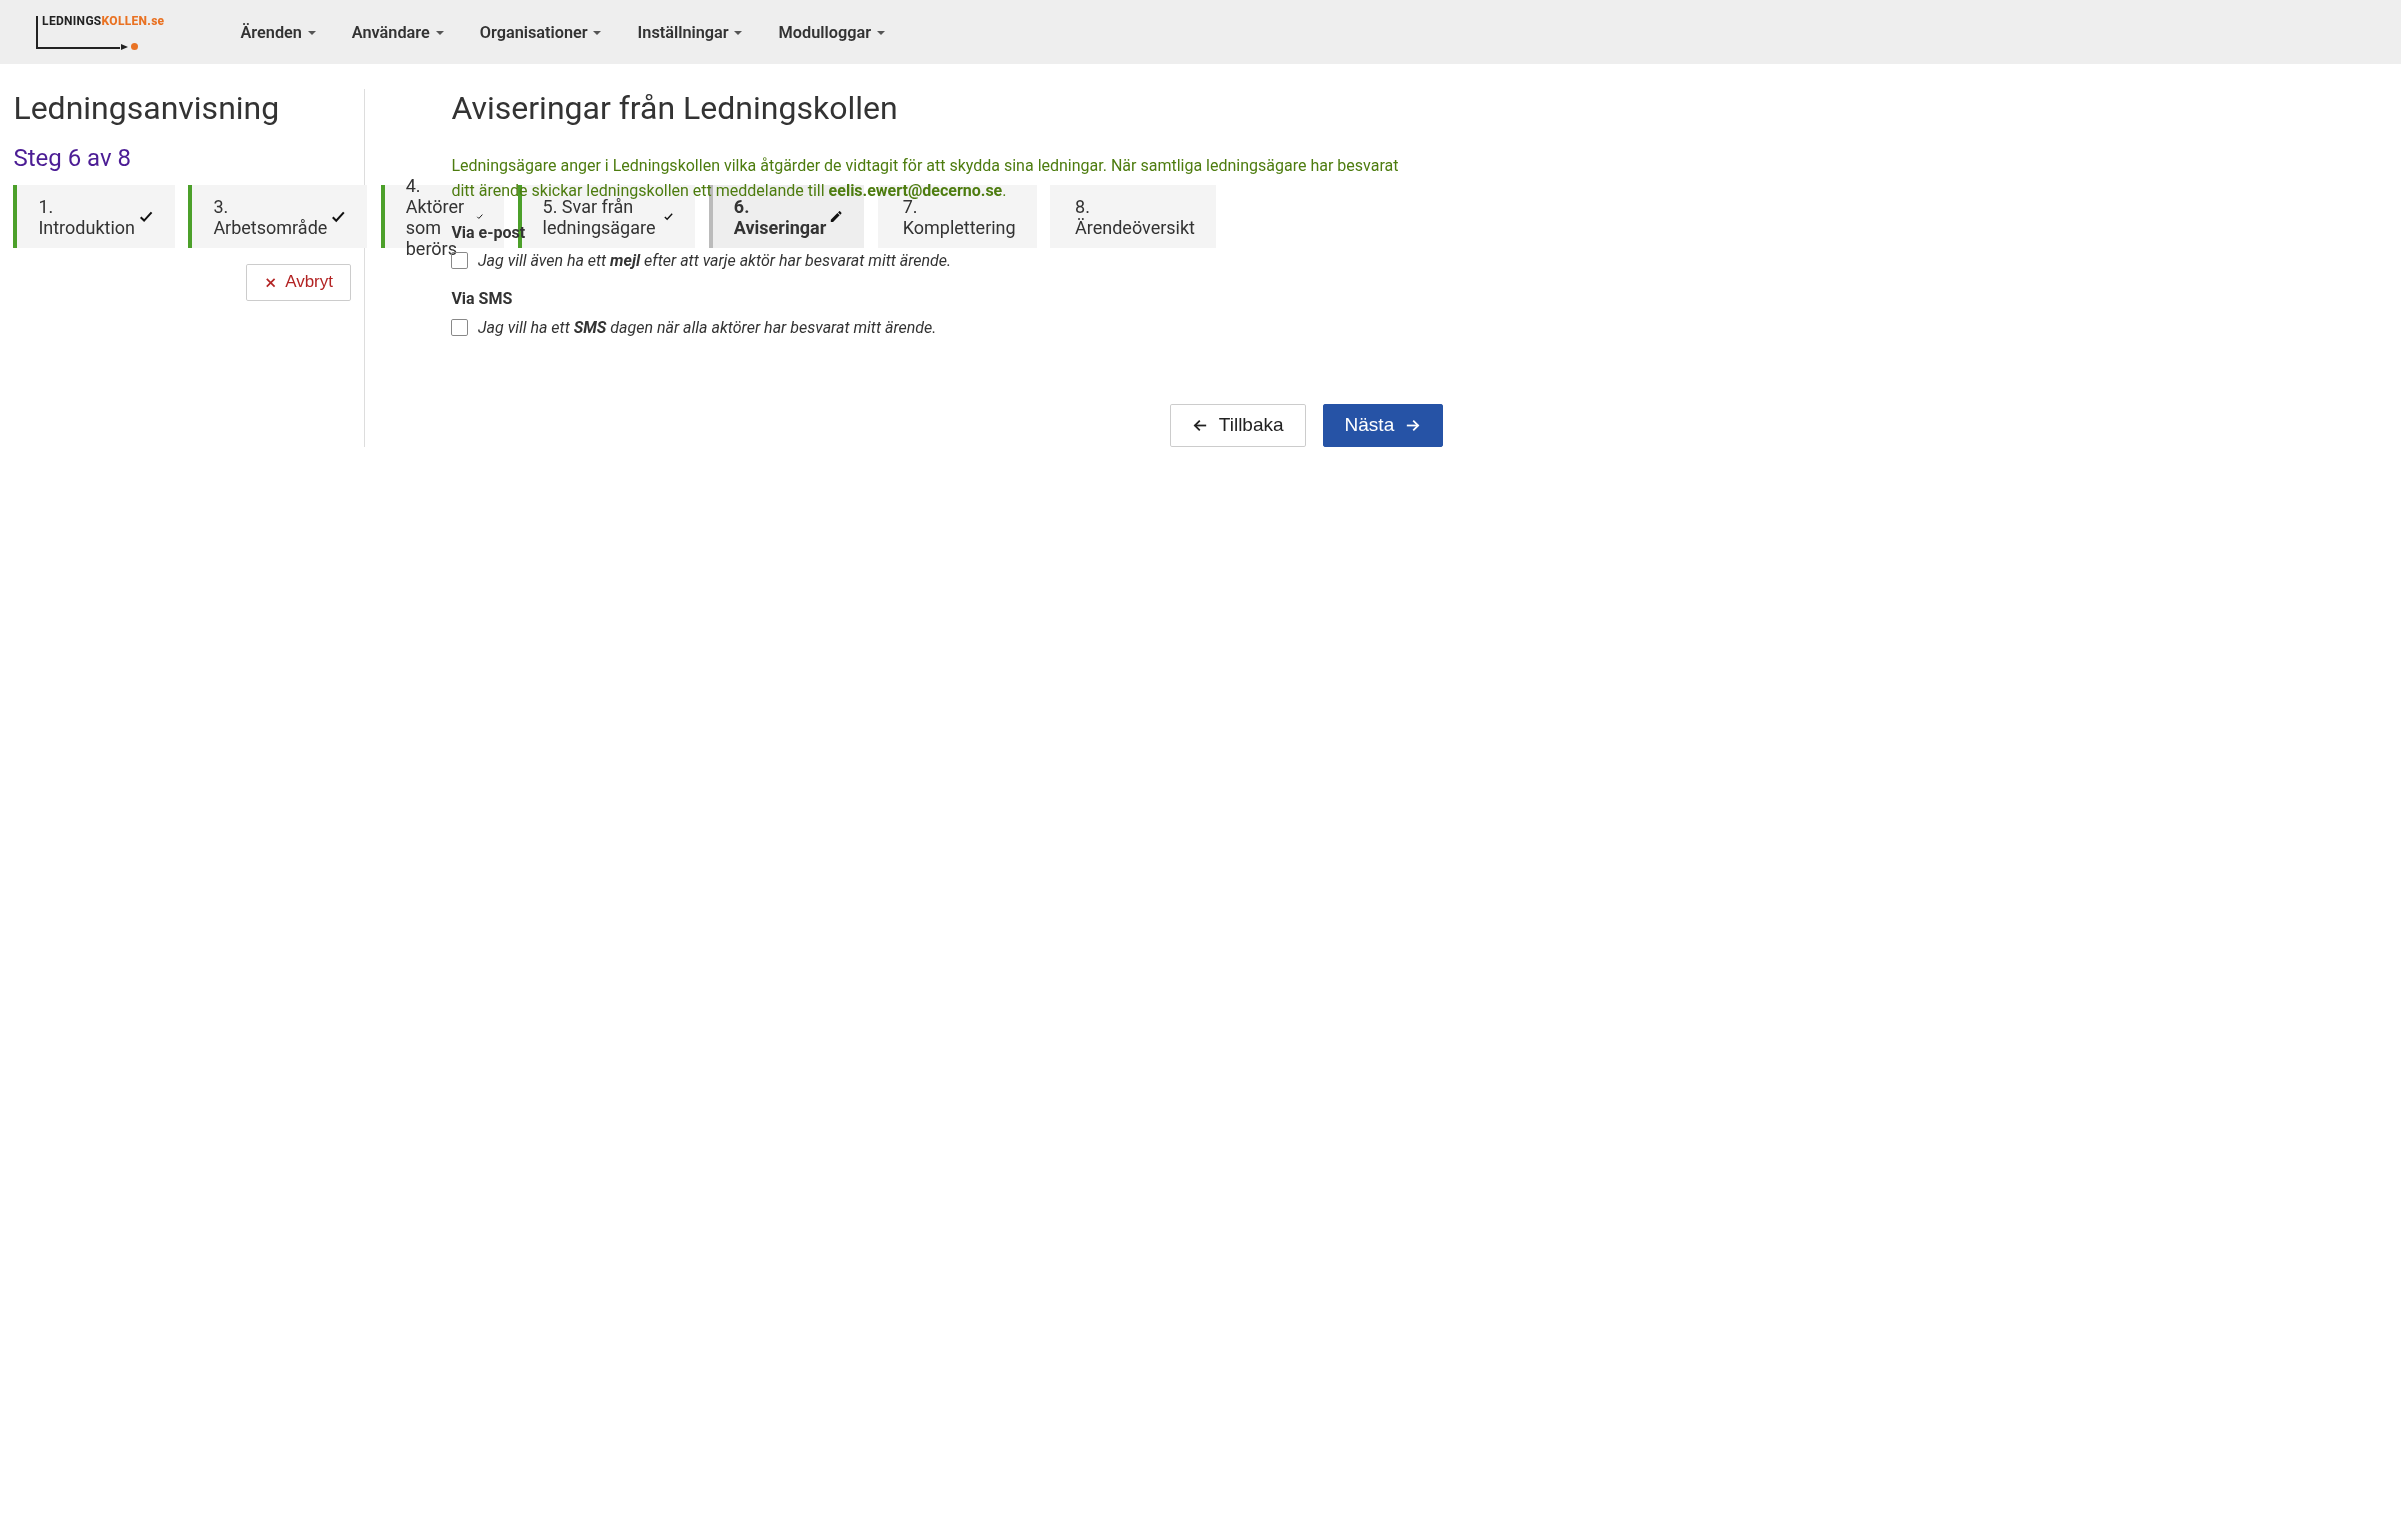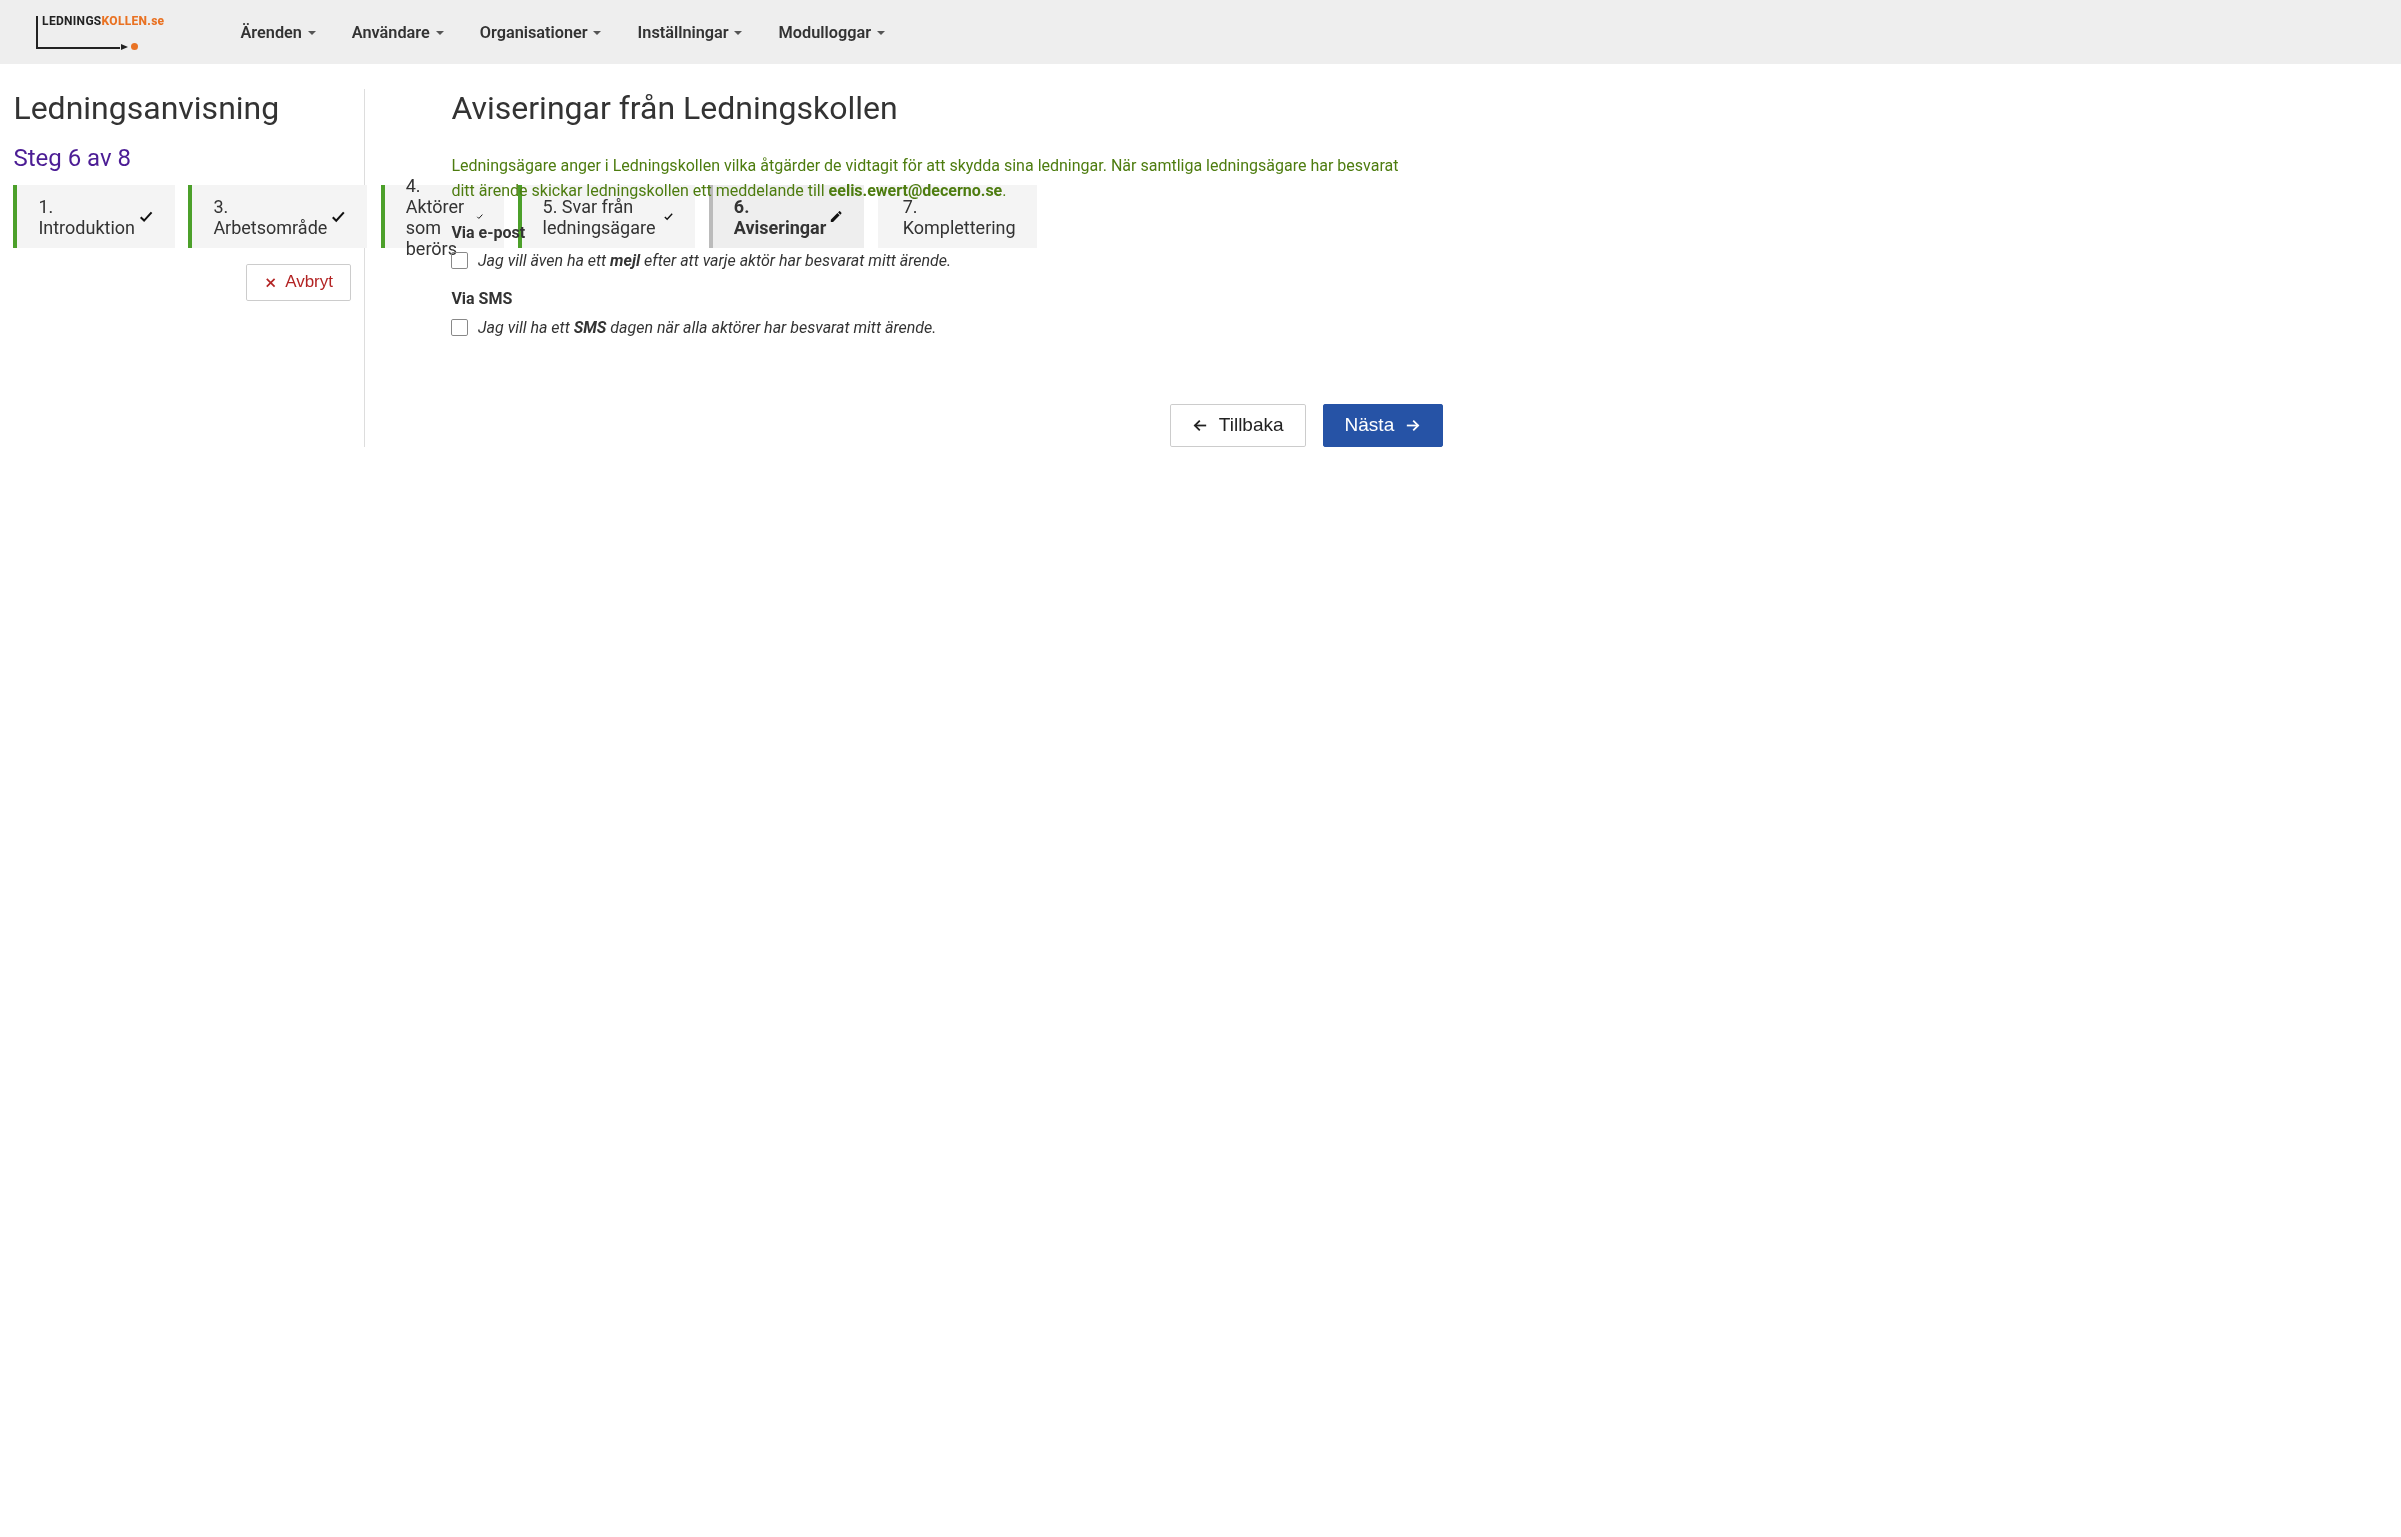--- a/index.html
+++ b/index.html
@@ -337,20 +337,23 @@
         <span class="label">6. Aviseringar</span>
         <svg class="icon-pencil" viewBox="0 0 24 24">
             <path d="M3 17.25V21h3.75L17.81 9.94l-3.75-3.75L3 17.25zM20.71 7.04a1 1 0 0 0 0-1.41l-2.34-2.34a1 1 0 0 0-1.41 0l-1.83 1.83 3.75 3.75 1.83-1.83z"></path>
           </svg>
       </div>
 
       <div class="step-item pending">
         <span class="label">7. Komplettering</span>
       </div>
 
+      <div class="step-item pending">
+        <span class="label">8. Ärendeöversikt</span>
+      </div>
 
     </div>
 
     <div class="sidebar-actions">
       <button class="btn-cancel">
         <svg class="icon-close" viewBox="0 0 24 24">
             <line x1="5" y1="5" x2="19" y2="19"></line>
             <line x1="19" y1="5" x2="5" y2="19"></line>
           </svg>
         <span>Avbryt</span>

